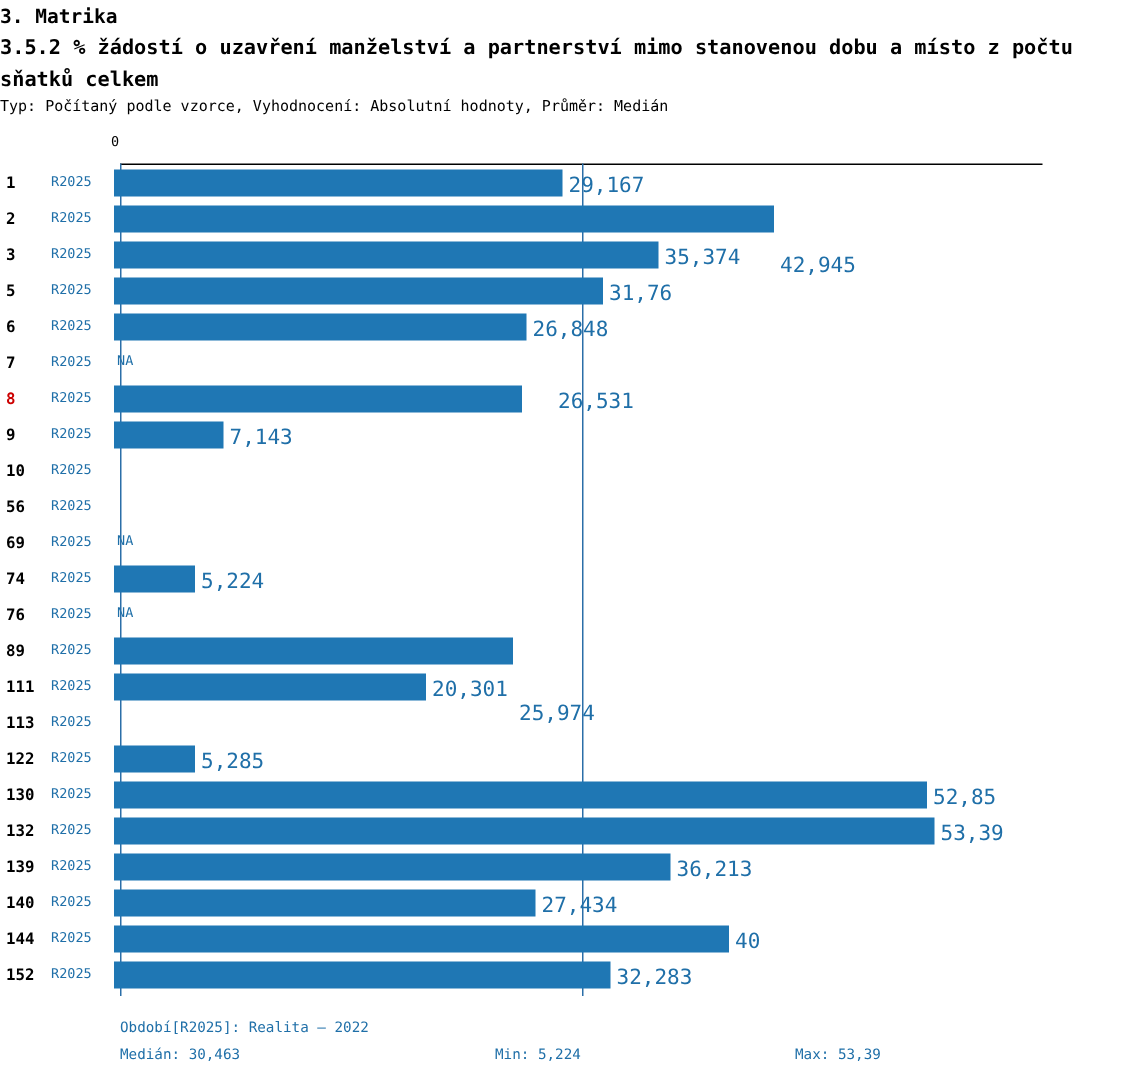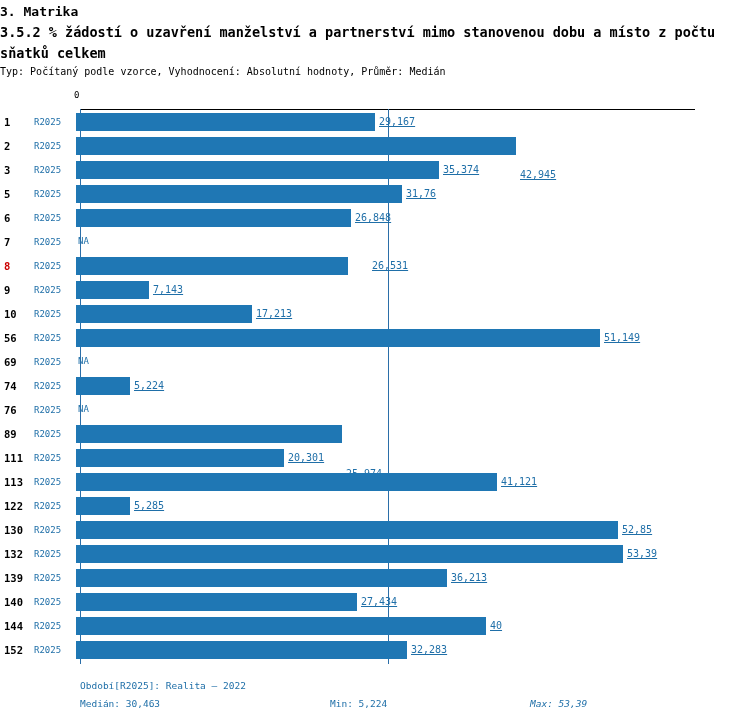--- a/index.html
+++ b/index.html
@@ -120,24 +120,23 @@
   .bar {
     position: absolute;
     left: 0;
     top: 3px;
     height: 18px;
     background: #1f77b4;
   }
   .bar-value {
     position: absolute;
     top: 6px;
-    font-size: 10px;
+    font-size: 14px;
     color: #1f6fa8;
     white-space: nowrap;
-    text-decoration: underline;
   }
   .na {
     position: absolute;
     left: 2px;
     top: 6px;
     font-size: 9px;
     color: #1f6fa8;
   }
   .footer {
     position: absolute;
@@ -159,21 +158,20 @@
   }
   .footer-min {
     position: absolute;
     left: 330px;
     top: 18px;
   }
   .footer-max {
     position: absolute;
     left: 530px;
     top: 18px;
-    font-style: italic;
   }
 </style>
 </head>
 <body>
 
 <div class="page">
 
   <div class="hdr-section">3. Matrika</div>
   <div class="hdr-title">3.5.2 % žádostí o uzavření manželství a partnerství mimo stanovenou dobu a místo z počtu sňatků celkem</div>
   <div class="hdr-sub">Typ: Počítaný podle vzorce, Vyhodnocení: Absolutní hodnoty, Průměr: Medián</div>
@@ -243,32 +241,24 @@
           <div class="row-idx">9</div>
           <div class="row-label">R2025</div>
           <div class="bar-area">
             <div class="bar" style="width: 73px; background: rgb(31, 119, 180);"></div>
             <div class="bar-value" style="left: 77px;">7,143</div>
           </div>
         </div>
         <div class="row">
           <div class="row-idx">10</div>
           <div class="row-label">R2025</div>
-          <div class="bar-area">
-            <div class="bar" style="width: 176px; background: rgb(31, 119, 180);"></div>
-            <div class="bar-value" style="left: 180px;">17,213</div>
-          </div>
         </div>
         <div class="row">
           <div class="row-idx">56</div>
           <div class="row-label">R2025</div>
-          <div class="bar-area">
-            <div class="bar" style="width: 524px; background: rgb(31, 119, 180);"></div>
-            <div class="bar-value" style="left: 528px;">51,149</div>
-          </div>
         </div>
         <div class="row">
           <div class="row-idx">69</div>
           <div class="row-label">R2025</div>
           <div class="bar-area">
             <div class="na">NA</div>
           </div>
         </div>
         <div class="row">
           <div class="row-idx">74</div>
@@ -297,24 +287,20 @@
           <div class="row-idx">111</div>
           <div class="row-label">R2025</div>
           <div class="bar-area">
             <div class="bar" style="width: 208px; background: rgb(31, 119, 180);"></div>
             <div class="bar-value" style="left: 212px;">20,301</div>
           </div>
         </div>
         <div class="row">
           <div class="row-idx">113</div>
           <div class="row-label">R2025</div>
-          <div class="bar-area">
-            <div class="bar" style="width: 421px; background: rgb(31, 119, 180);"></div>
-            <div class="bar-value" style="left: 425px;">41,121</div>
-          </div>
         </div>
         <div class="row">
           <div class="row-idx">122</div>
           <div class="row-label">R2025</div>
           <div class="bar-area">
             <div class="bar" style="width: 54px; background: rgb(31, 119, 180);"></div>
             <div class="bar-value" style="left: 58px;">5,285</div>
           </div>
         </div>
         <div class="row">

